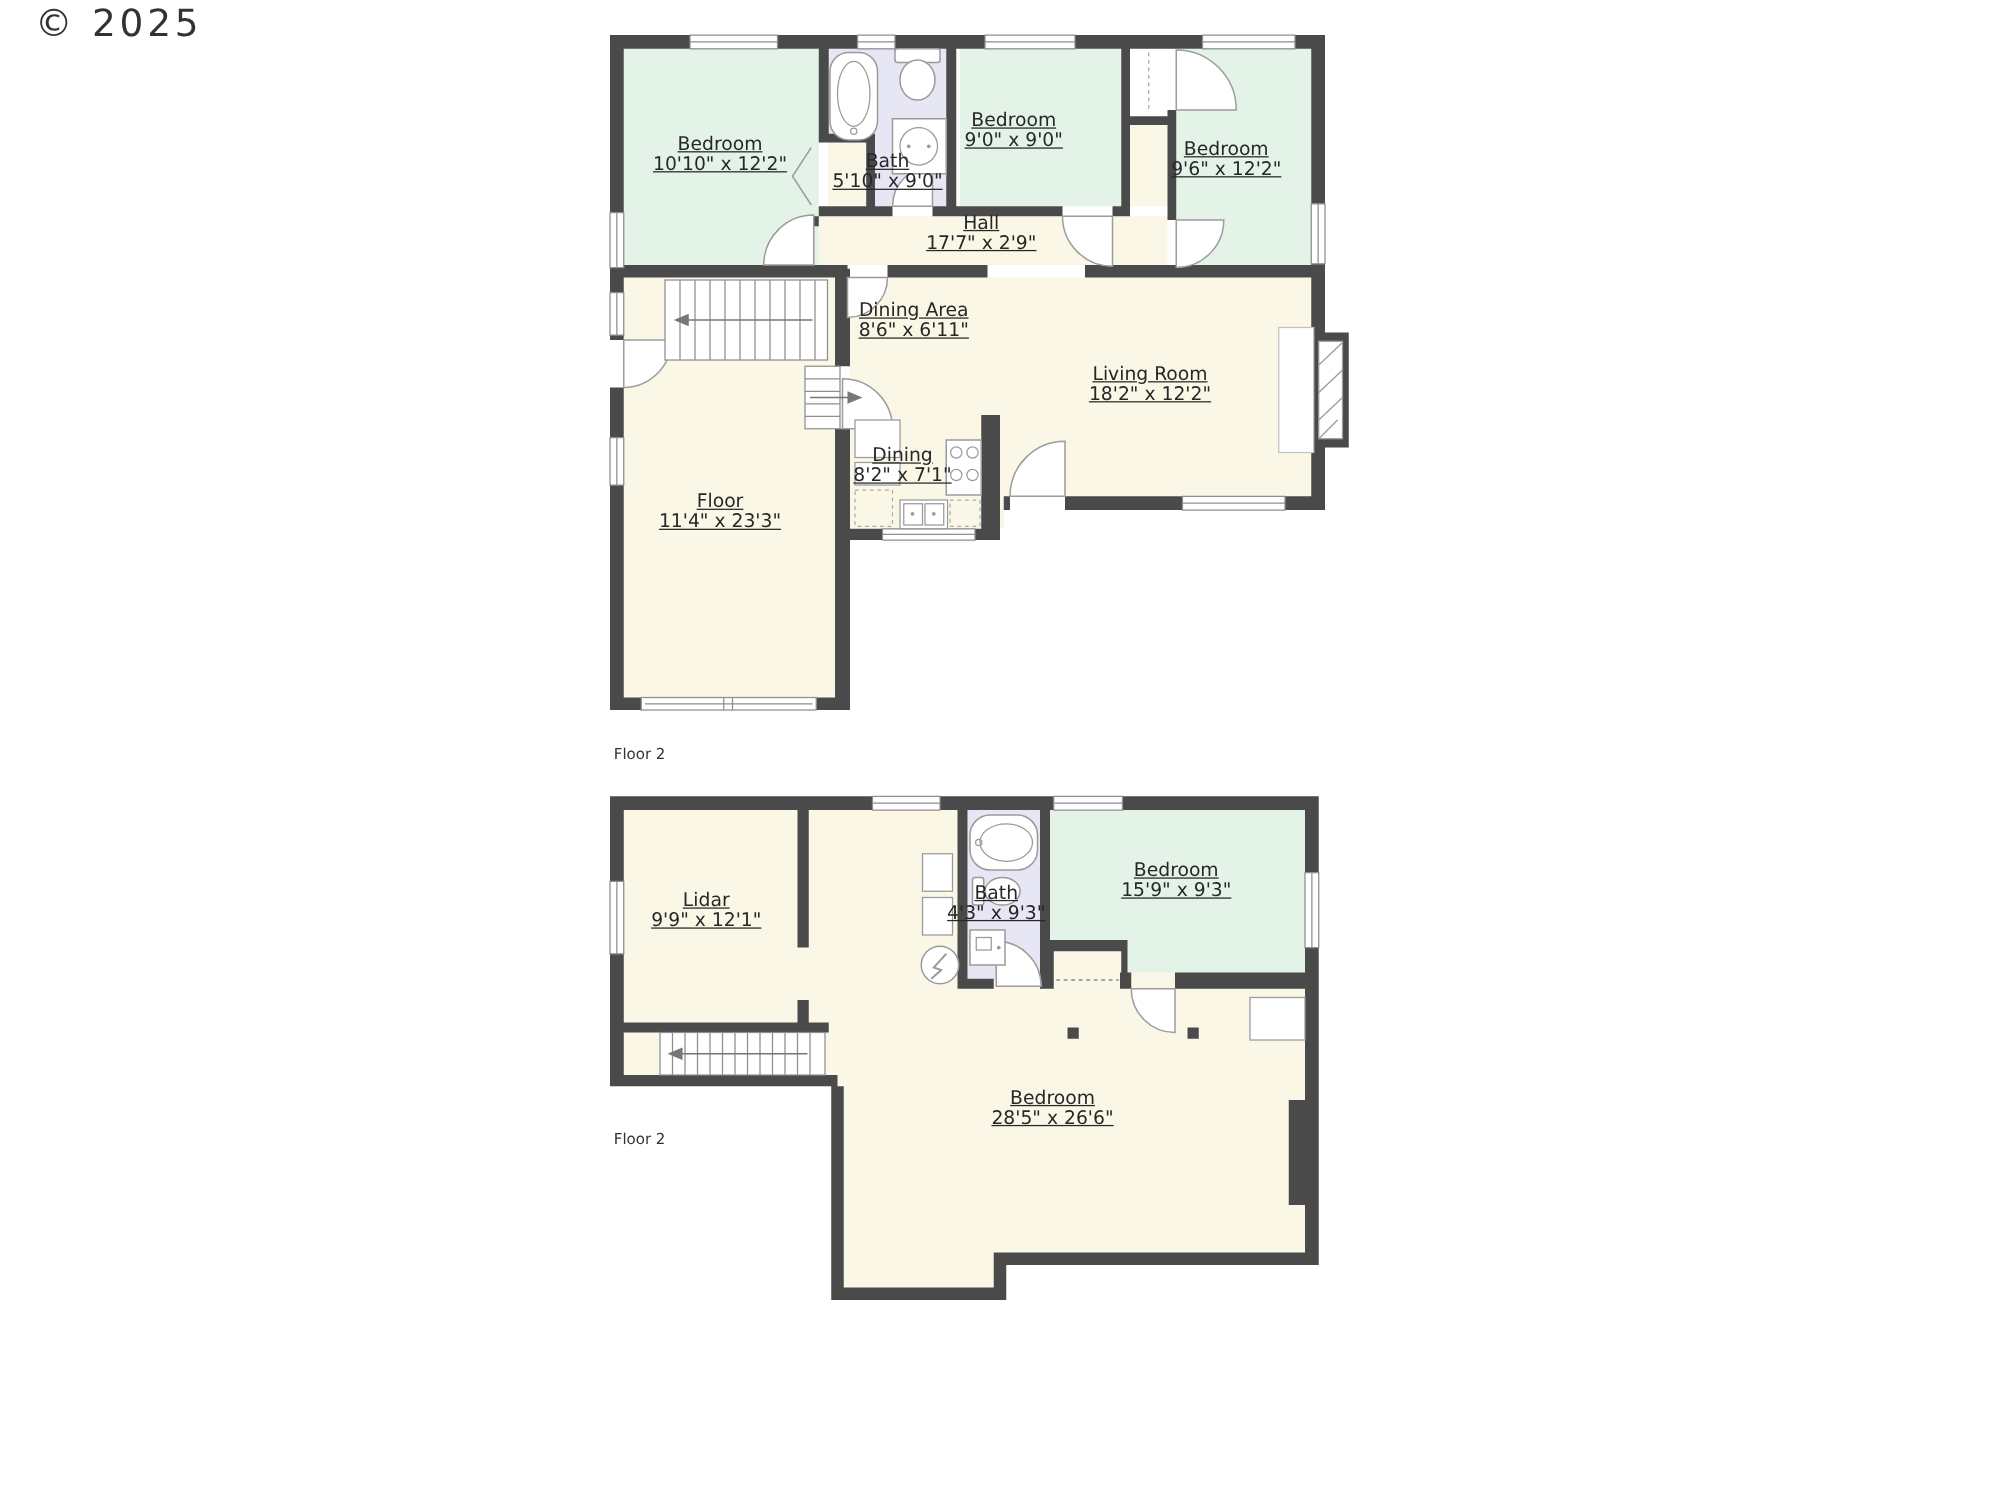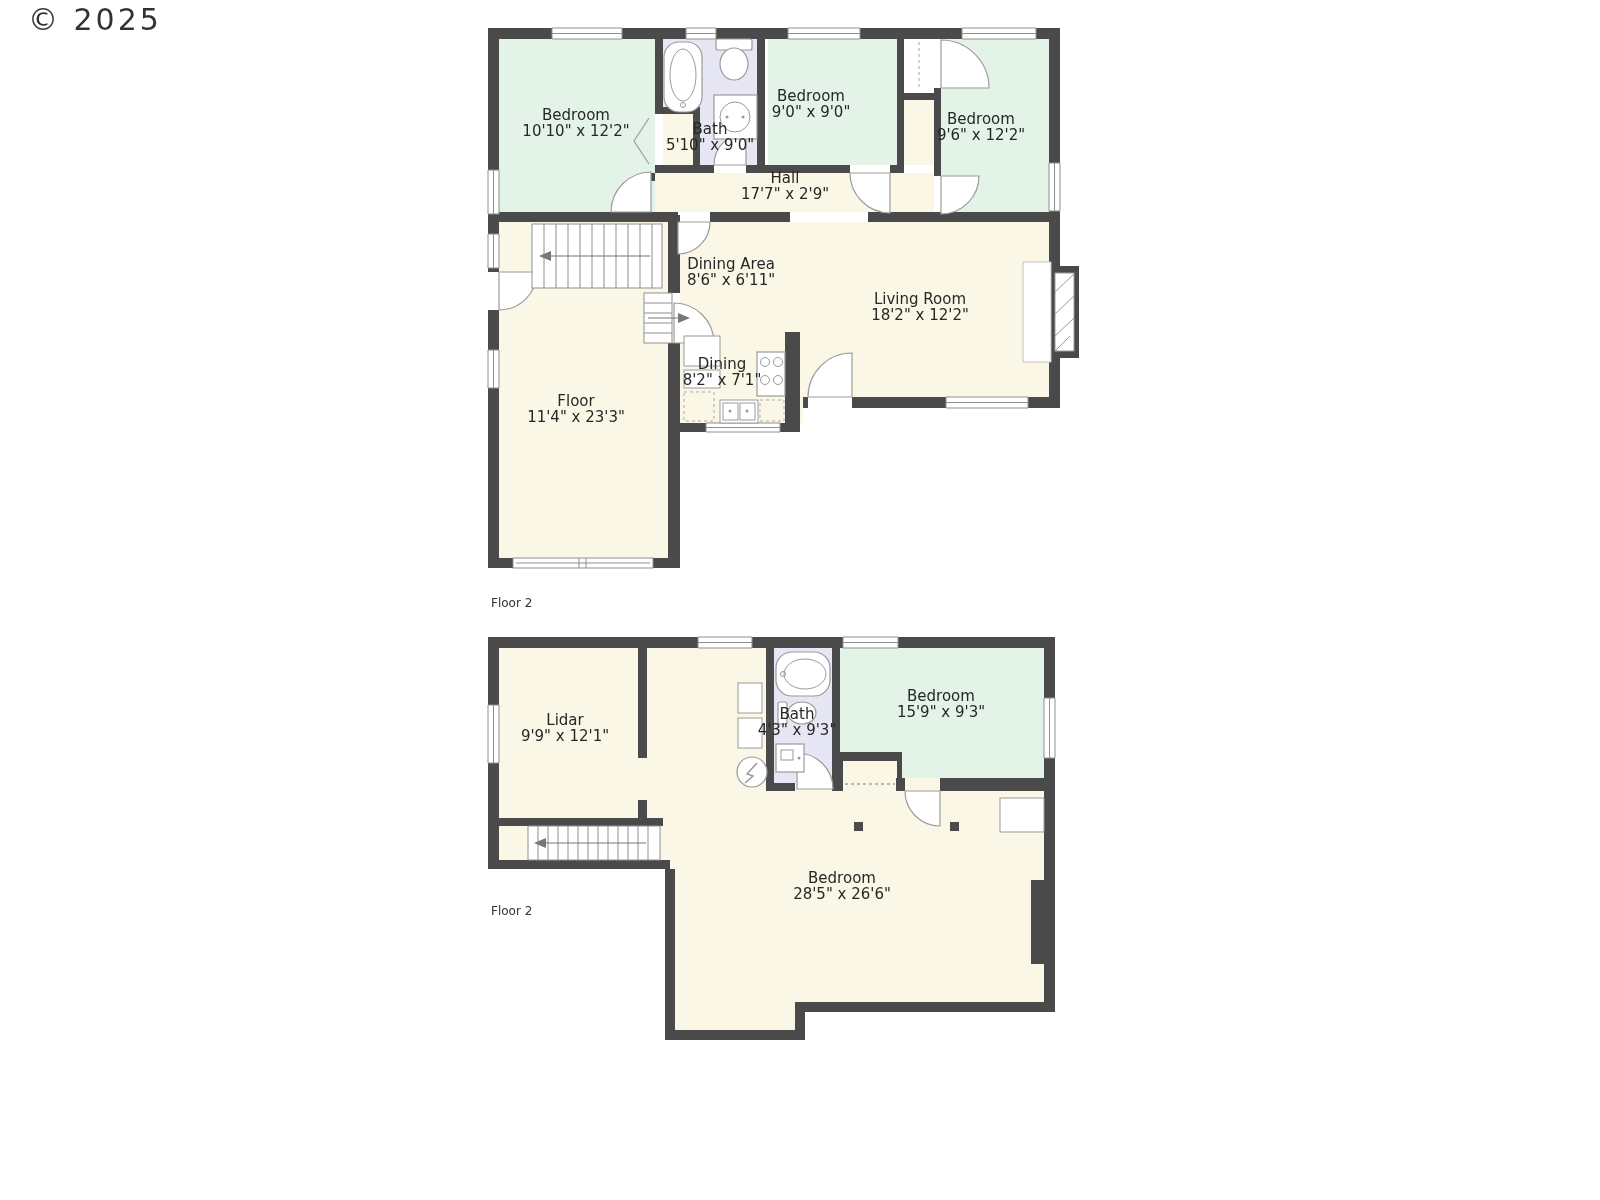--- a/index.html
+++ b/index.html
@@ -3,21 +3,21 @@
 <meta charset="utf-8">
 <style>
   html,body{margin:0;padding:0;background:#fff;}
   body{width:1600px;height:1200px;position:relative;overflow:hidden;
        font-family:"DejaVu Sans",sans-serif;}
   .stage{position:absolute;inset:0;}
   svg.plan{position:absolute;left:0;top:0;}
   .watermark{position:absolute;left:14px;top:2px;font-size:30px;color:#000000;
              opacity:.8;letter-spacing:3px;margin-left:14px;}
   .room-label{position:absolute;transform:translate(-50%,-50%);text-align:center;
-              font-size:15px;line-height:1.07;color:#272727;white-space:nowrap;}
+              font-size:15px;line-height:1.07;color:#272727;white-space:nowrap;text-decoration:underline;}
   .floor-label{position:absolute;font-size:12px;color:#333;}
   .footer-brand{position:absolute;left:34px;top:1100px;display:flex;
                 align-items:center;gap:22px;}
   .brand-name{font-family:"Liberation Sans",sans-serif;font-weight:bold;
               font-size:28px;letter-spacing:11px;color:#141414;white-space:nowrap;}
   .disclaimer{position:absolute;left:788px;top:1127px;transform:translateX(-50%);
               font-size:16px;color:#101010;white-space:nowrap;}
 </style>
 </head>
 <body>
@@ -204,21 +204,21 @@
     <div>9'0" x 9'0"</div>
   </div>
   <div class="room-label" style="left:981px;top:127px">
     <div>Bedroom</div>
     <div>9'6" x 12'2"</div>
   </div>
   <div class="room-label" style="left:785px;top:186px">
     <div>Hall</div>
     <div>17'7" x 2'9"</div>
   </div>
-  <div class="room-label" style="left:731px;top:272px">
+  <div class="room-label" style="left:731px;top:256px">
     <div>Dining Area</div>
     <div>8'6" x 6'11"</div>
   </div>
   <div class="room-label" style="left:920px;top:307px">
     <div>Living Room</div>
     <div>18'2" x 12'2"</div>
   </div>
   <div class="room-label" style="left:722px;top:372px">
     <div>Dining</div>
     <div>8'2" x 7'1"</div>

